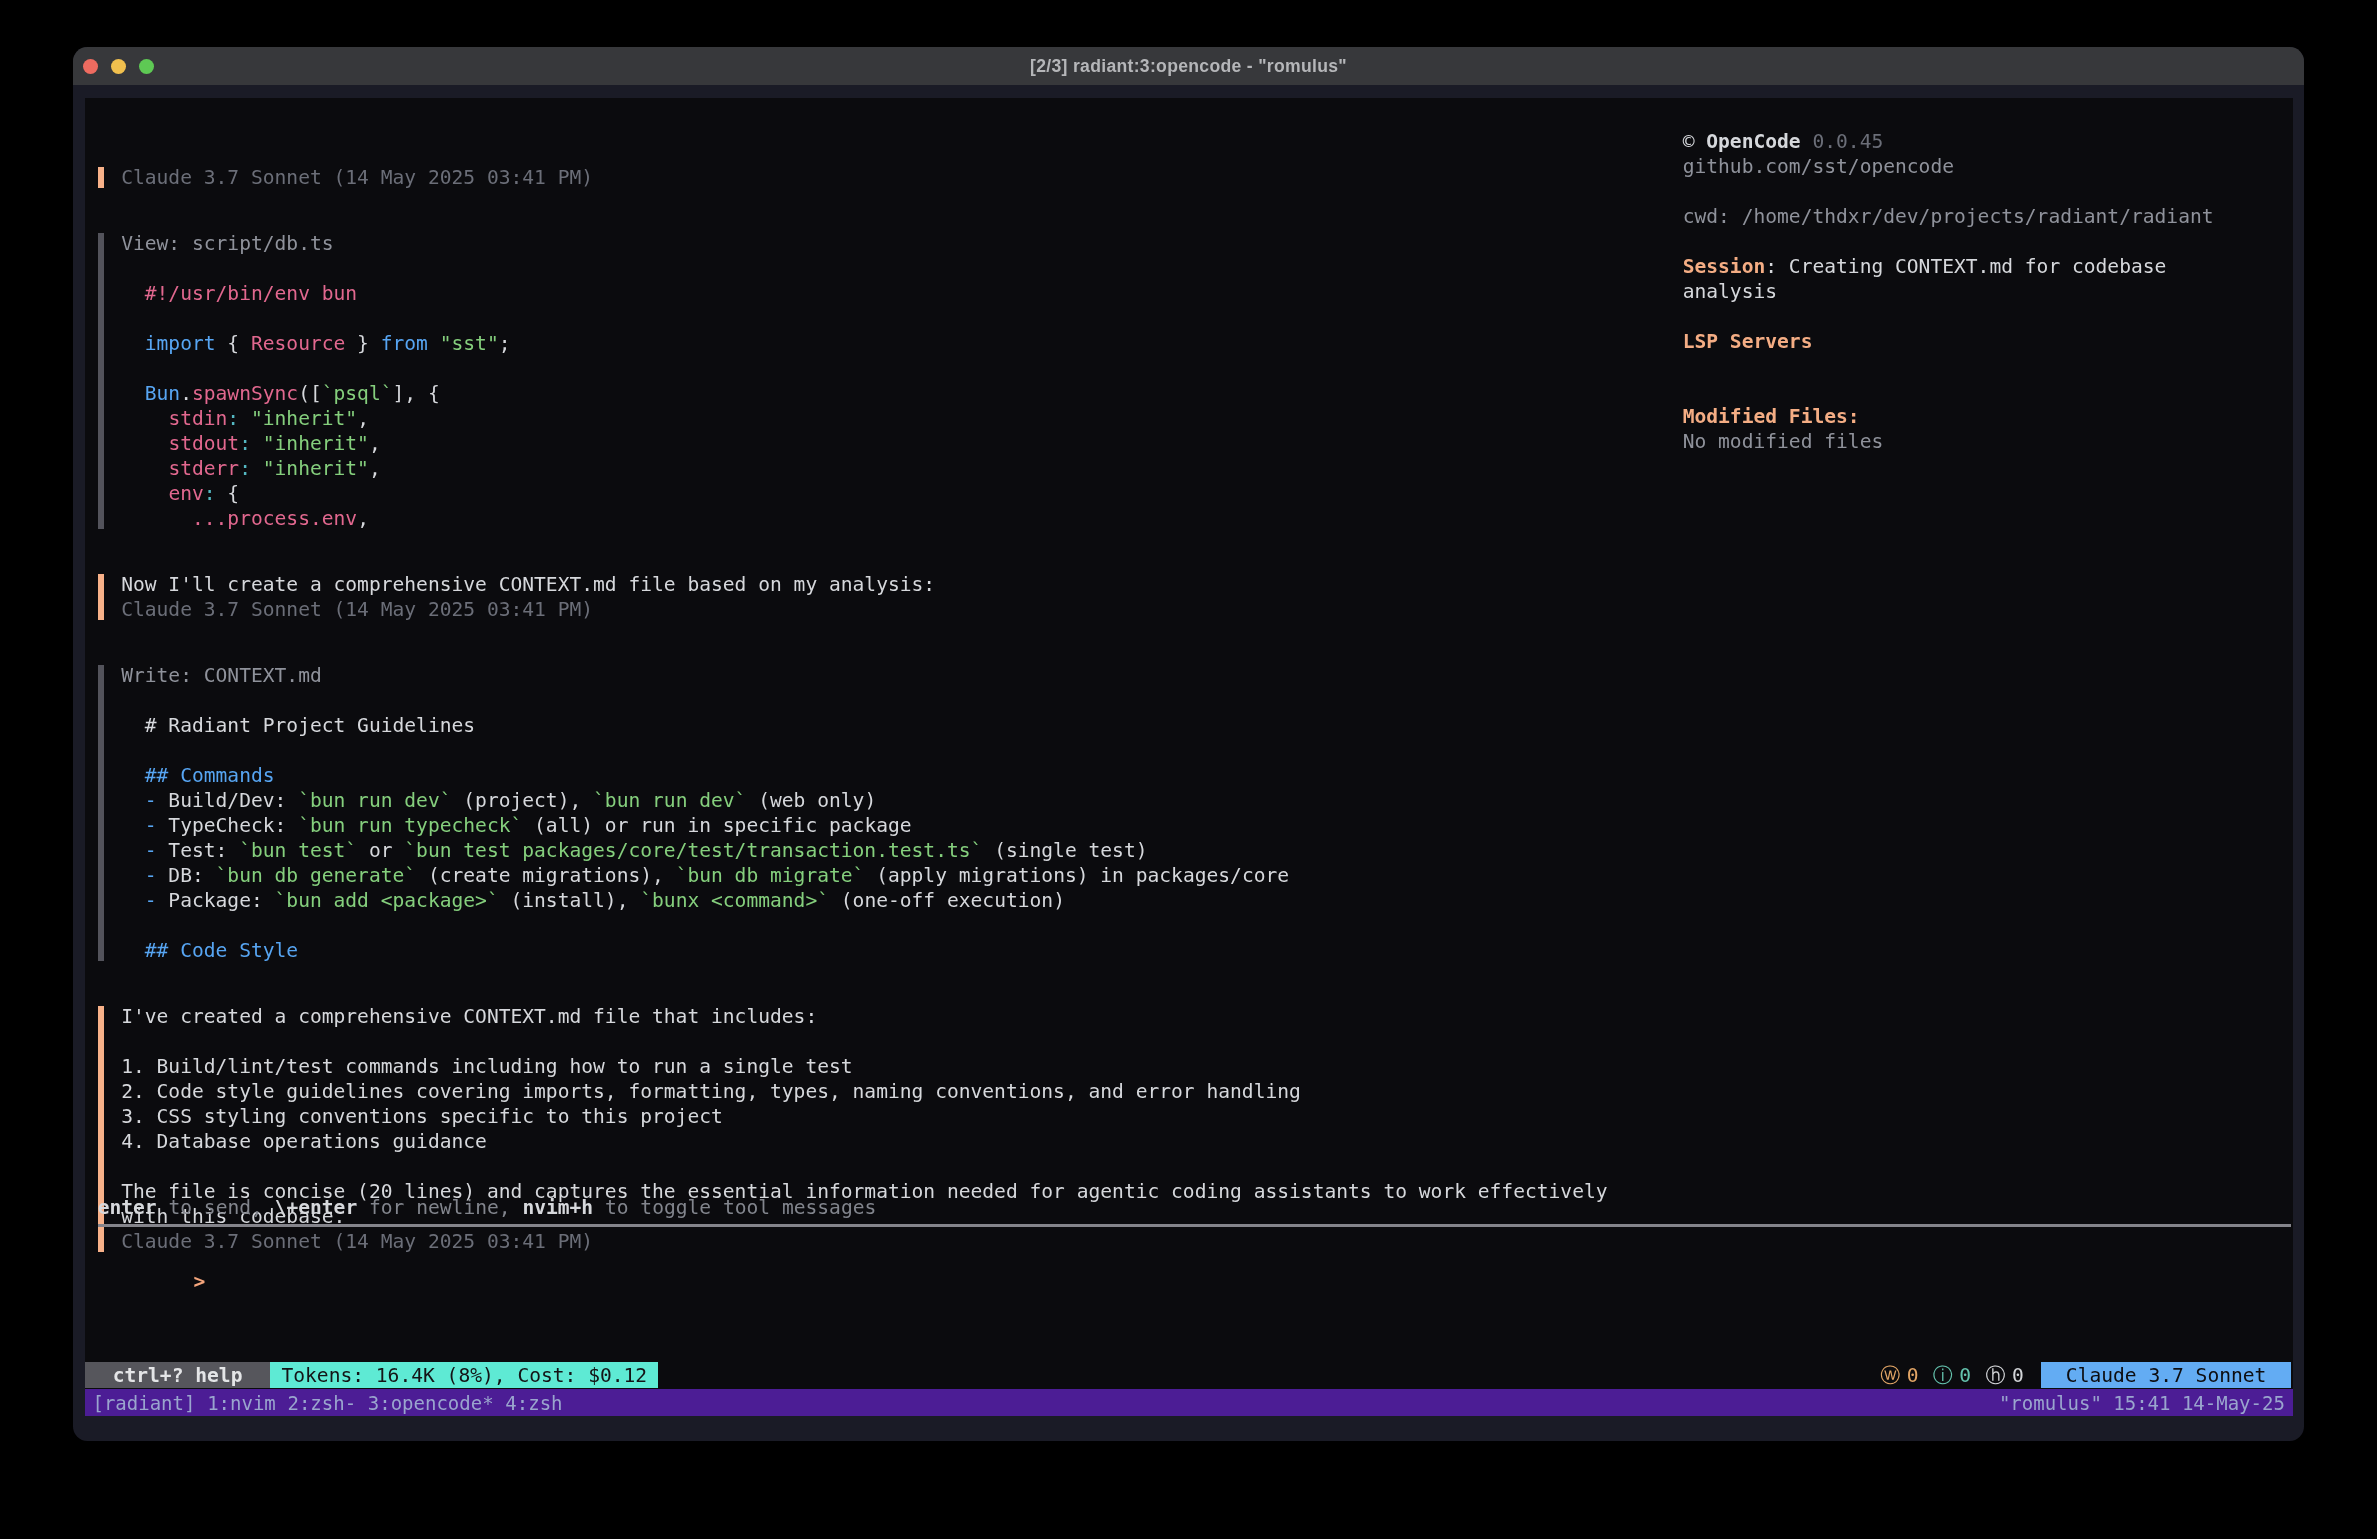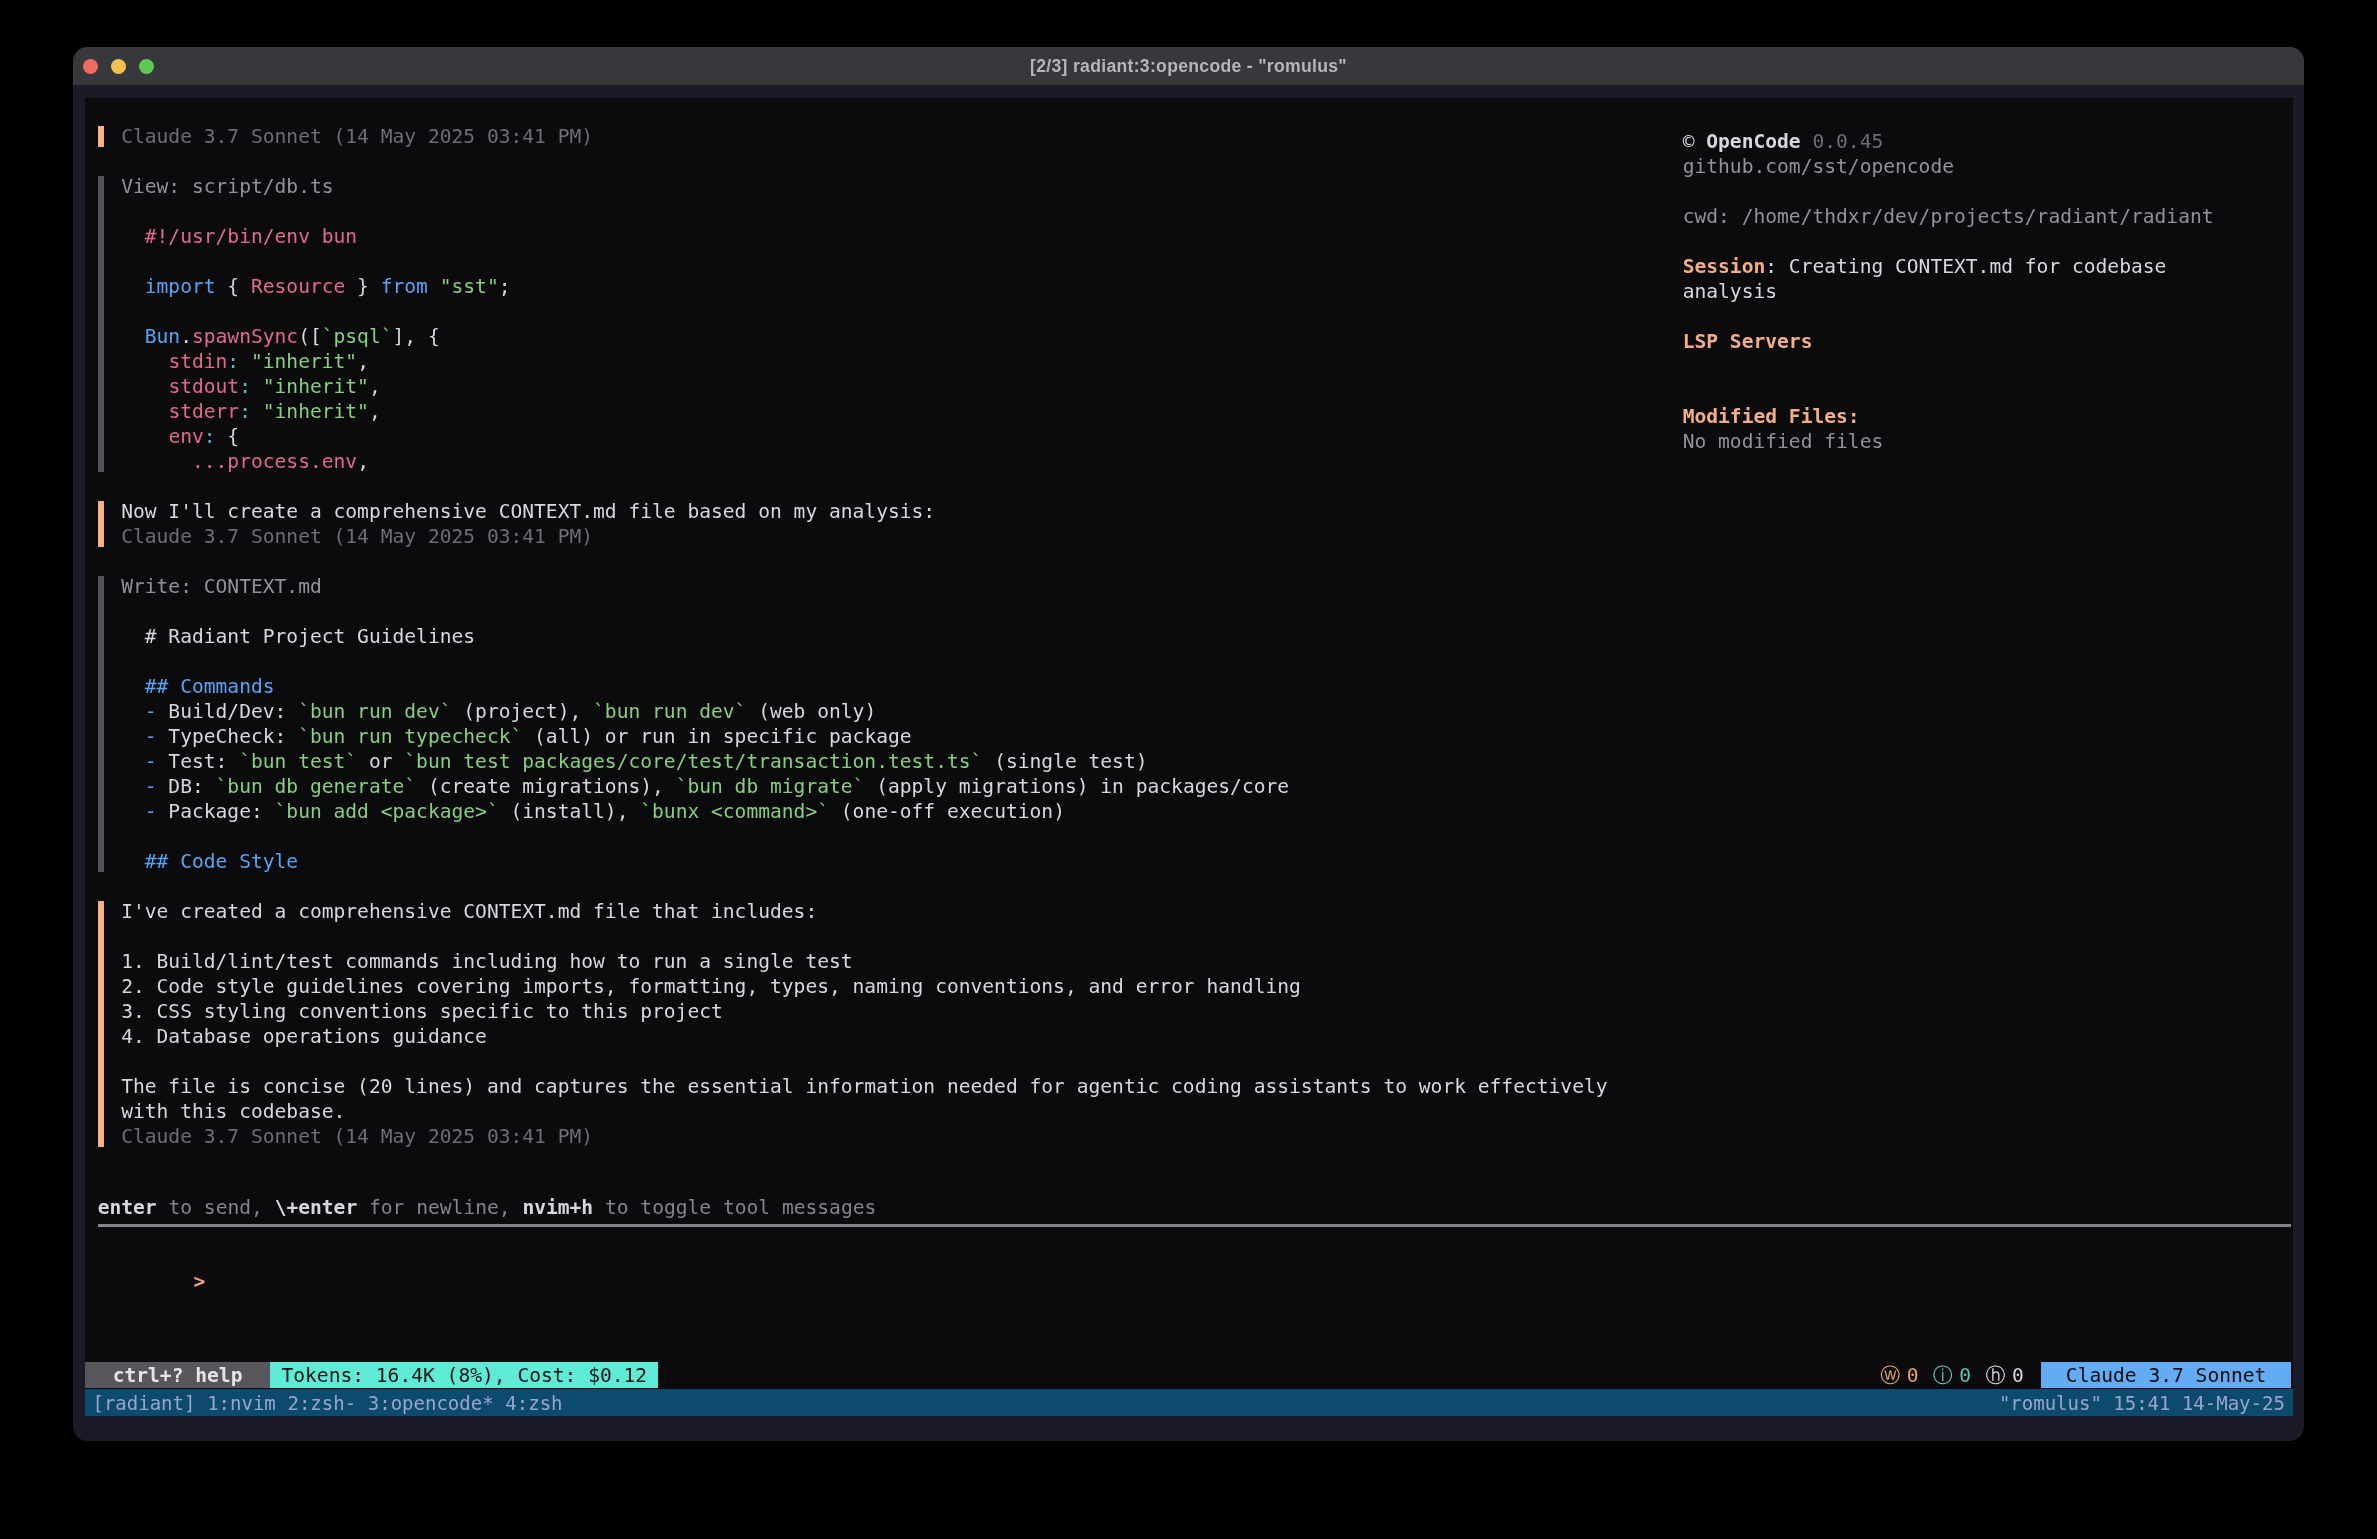--- a/index.html
+++ b/index.html
@@ -25,21 +25,21 @@
   .term { position:absolute; left:11.7px; top:51px; width:2208px; height:1318px;
           background:#0b0b0e; font-size:19.6px; }
   .line { height:25px; line-height:25px; white-space:pre; }
   .b { font-weight:bold; }
   .c-fg{color:#d6d8dc} .c-dim{color:#6b6e78} .c-gray{color:#8f929b}
   .c-hint{color:#82858d} .c-blue{color:#57a5f2} .c-green{color:#85cf7d}
   .c-rose{color:#e2688f} .c-cyan{color:#54b8c2} .c-orange{color:#f4ad84}
 
   
   .chat { position:absolute; left:13px; top:26px; width:1559px; }
-  .block { position:relative; padding-left:23.5px; margin-bottom:25px; }
+  .block { position:relative; padding-left:23.5px; margin-bottom:25px;margin-top:41px; }
   .bar { position:absolute; left:0; top:2px; bottom:2px; width:6.5px; }
   .bar-accent { background:#f8b189; }
   .bar-tool { background:#53535b; }
 
   
   .sidebar { position:absolute; left:1598px; top:31px; width:600px; }
 
   
   .hintline { position:absolute; left:13px; top:1097px; }
   .divider { position:absolute; left:13px; right:1.3px; top:1126px; height:2.6px; background:#84848b; }
@@ -53,21 +53,21 @@
   .chip-help { background:#56565c; color:#e4e5e7; font-weight:bold; padding:0 28px; }
   .chip-tokens { background:#5eead4; color:#141416; padding:0 11px; }
   .sb-spacer { flex:1; }
   .indicators { display:flex; align-items:center; gap:14.4px; margin-right:17px; }
   .ind { display:flex; align-items:center; gap:6.5px; }
   .ind .icon { font-family:"DejaVu Sans", sans-serif; font-size:20px; }
   .chip-model { background:#63acf3; color:#0d0d10; padding:0 25px; }
 
   
   .tmuxbar { position:absolute; left:0; right:0; top:1291px; height:27px;
-             background:#0c4a6e; color:#9aa5ce; display:flex; align-items:center;
+             background:#4c1d95; color:#9aa5ce; display:flex; align-items:center;
              justify-content:space-between; padding:0 7.8px; font-size:19px; }
   .tmux-left { display:flex; align-items:center; gap:11.7px; white-space:pre; }
 </style>
 </head>
 <body>
 
 <div class="screen">
   <div class="window">
 
     <div class="titlebar">

